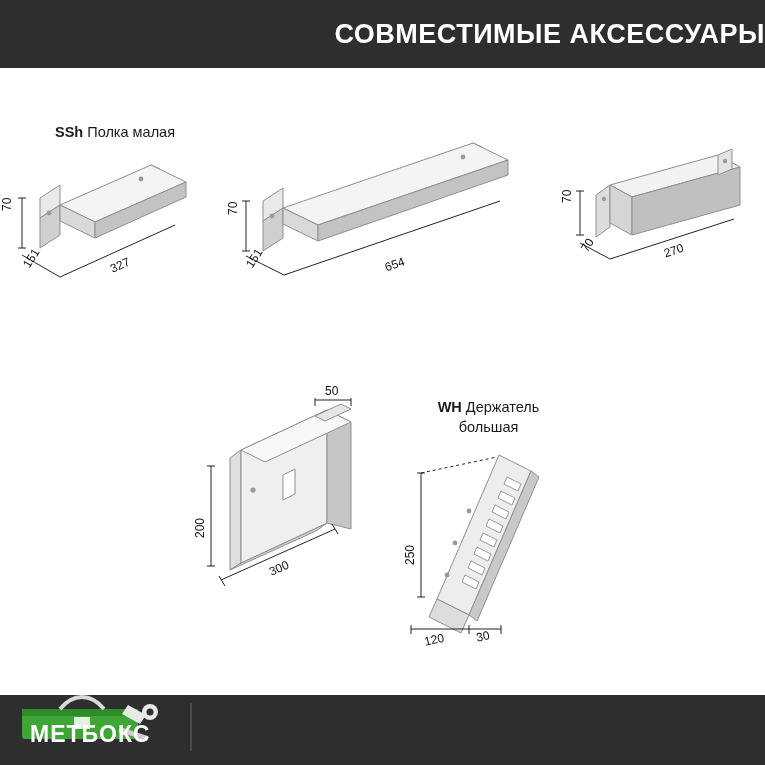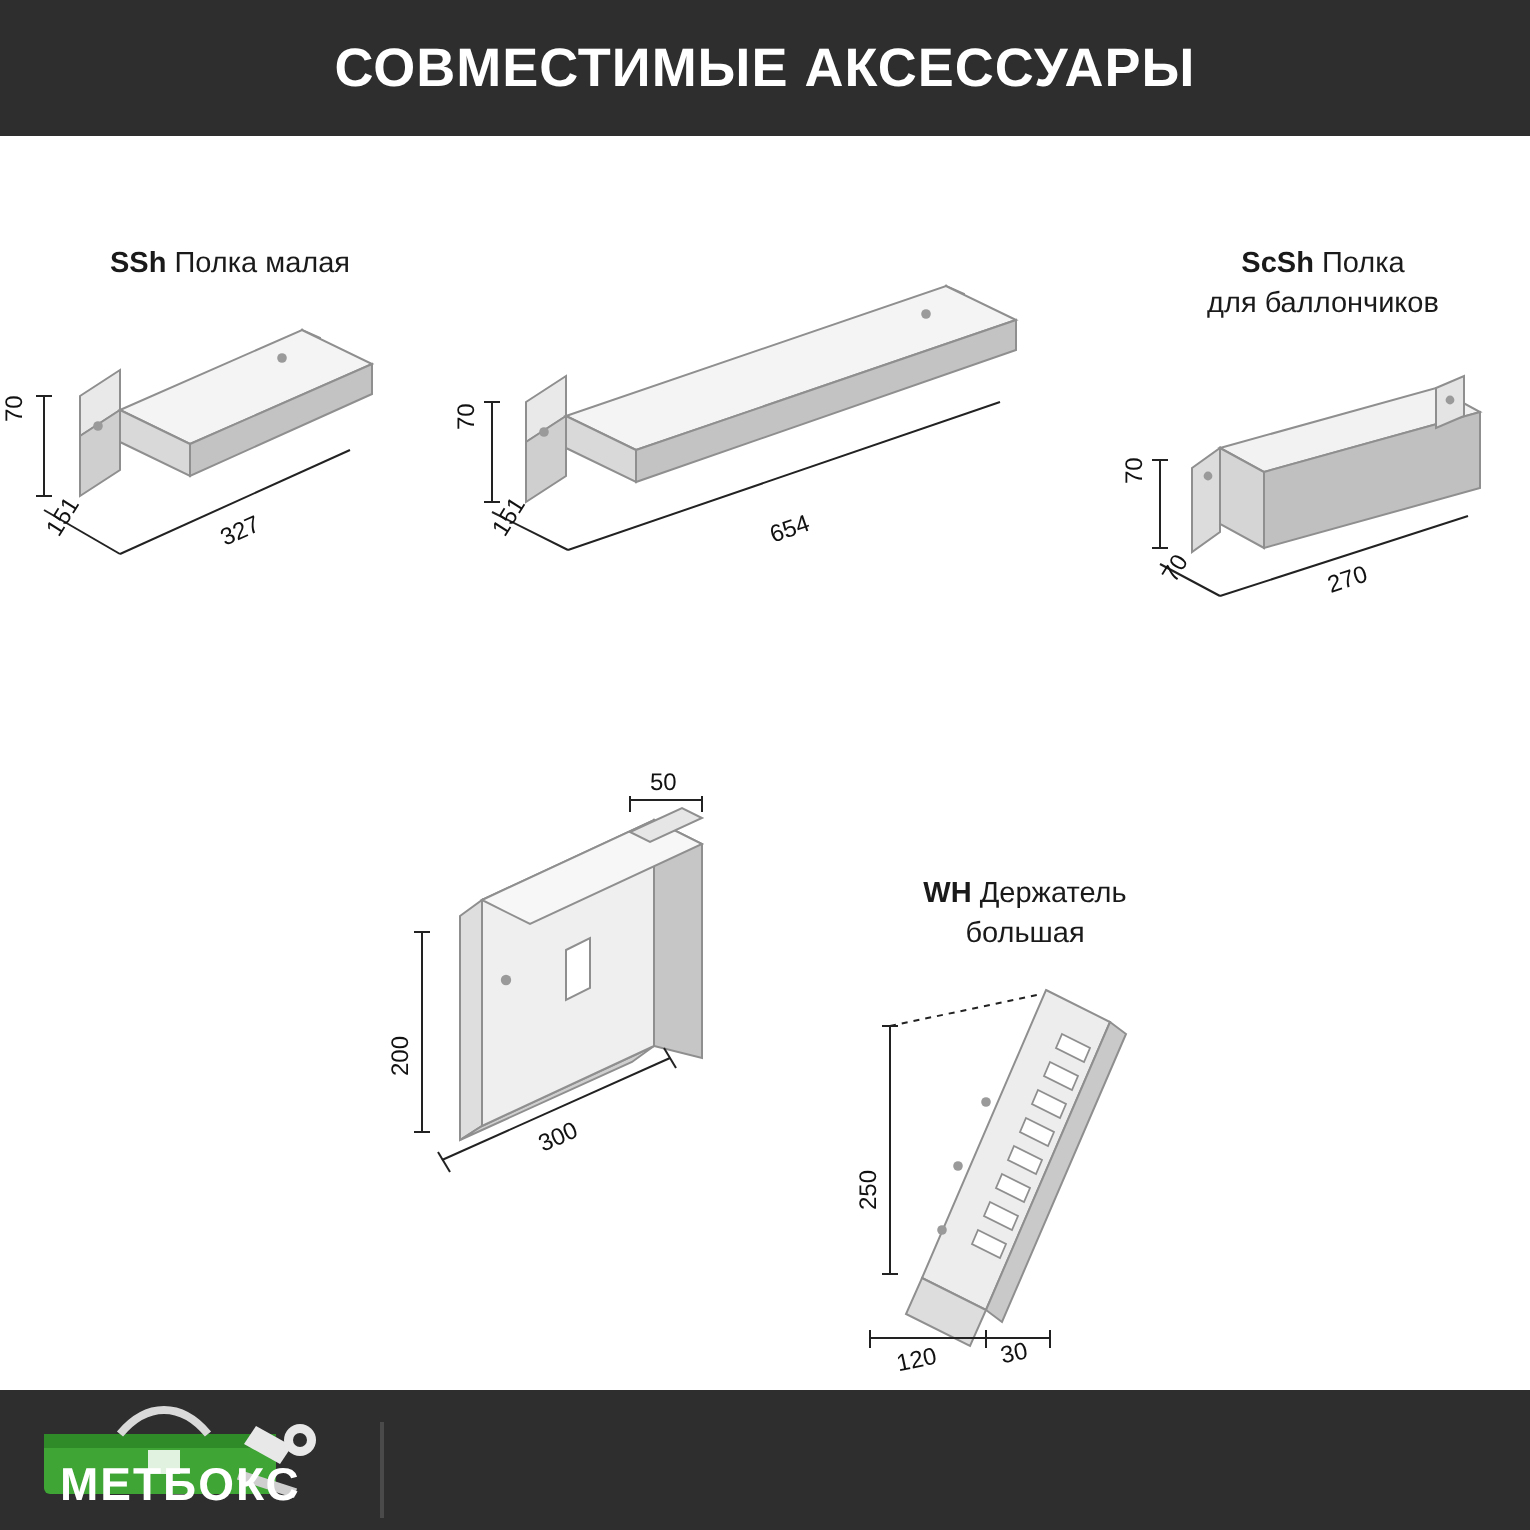--- a/index.html
+++ b/index.html
@@ -18,21 +18,21 @@
   
   .header-bar {
     position: absolute;
     left: 0;
     top: 0;
     width: 765px;
     height: 68px;
     background: #2e2e2e;
     display: flex;
     align-items: center;
-    justify-content: center;
+    justify-content: flex-end;
   }
   .header-title {
     color: #ffffff;
     font-size: 27px;
     font-weight: bold;
     letter-spacing: 0.5px;
     text-transform: uppercase;
     text-align: center;
   }
 
@@ -72,21 +72,21 @@
 
   
   .footer-bar {
     position: absolute;
     left: 0;
     top: 695px;
     width: 765px;
     height: 70px;
     background: #2e2e2e;
     display: flex;
-    align-items: flex-end;
+    align-items: flex-start;
   }
   .logo {
     position: relative;
     margin-left: 8px;
     width: 170px;
     height: 62px;
   }
   .logo-text {
     position: absolute;
     left: 22px;
@@ -170,24 +170,20 @@
         <line x1="18" y1="133" x2="56" y2="152" stroke="#222" stroke-width="1"></line>
         <line x1="56" y1="152" x2="272" y2="78" stroke="#222" stroke-width="1"></line>
       </svg>
       <div class="dim" style="left:-2px; top:92px; transform:rotate(-90deg); transform-origin:left top;">70</div>
       <div class="dim" style="left:15px; top:140px; transform:rotate(-58deg); transform-origin:left top;">151</div>
       <div class="dim" style="left:155px; top:138px; transform:rotate(-19deg); transform-origin:left top;">654</div>
     </div>
   </div>
 
   <div class="item" style="left:558px; top:55px; width:207px;">
-    <div class="item-caption">
-      <b>ScSh</b><span> Полка</span><br>
-      <span>для баллончиков</span>
-    </div>
     <div class="art" style="height:180px;">
       <svg width="207" height="180" viewBox="0 0 207 180">
 
         <polygon points="38,72 52,62 52,104 38,114" fill="#dcdcdc" stroke="#8f8f8f" stroke-width="1"></polygon>
 
         <polygon points="52,62 160,32 182,44 74,74" fill="#f2f2f2" stroke="#8f8f8f" stroke-width="1"></polygon>
 
         <polygon points="52,62 74,74 74,112 52,100" fill="#d5d5d5" stroke="#8f8f8f" stroke-width="1"></polygon>
 
         <polygon points="74,74 182,44 182,82 74,112" fill="#c0c0c0" stroke="#8f8f8f" stroke-width="1"></polygon>
@@ -238,21 +234,21 @@
         <line x1="46" y1="182" x2="160" y2="131" stroke="#222" stroke-width="1"></line>
         <line x1="44" y1="178" x2="50" y2="188" stroke="#222" stroke-width="1"></line>
         <line x1="157" y1="126" x2="163" y2="136" stroke="#222" stroke-width="1"></line>
       </svg>
       <div class="dim" style="left:150px; top:-14px;">50</div>
       <div class="dim" style="left:18px; top:140px; transform:rotate(-90deg); transform-origin:left top;">200</div>
       <div class="dim" style="left:92px; top:168px; transform:rotate(-24deg); transform-origin:left top;">300</div>
     </div>
   </div>
 
-  <div class="item" style="left:405px; top:330px; width:215px;margin-top:40px;">
+  <div class="item" style="left:381px; top:330px; width:215px;">
     <div class="item-caption">
       <b>WH</b><span> Держатель</span><br>
       <span>большая</span>
     </div>
     <div class="art" style="height:225px;">
       <svg width="215" height="225" viewBox="0 0 215 225">
 
         <polygon points="118,18 150,34 88,178 56,162" fill="#ededed" stroke="#8f8f8f" stroke-width="1"></polygon>
 
         <polygon points="150,34 158,40 96,184 88,178" fill="#c9c9c9" stroke="#8f8f8f" stroke-width="1"></polygon>

